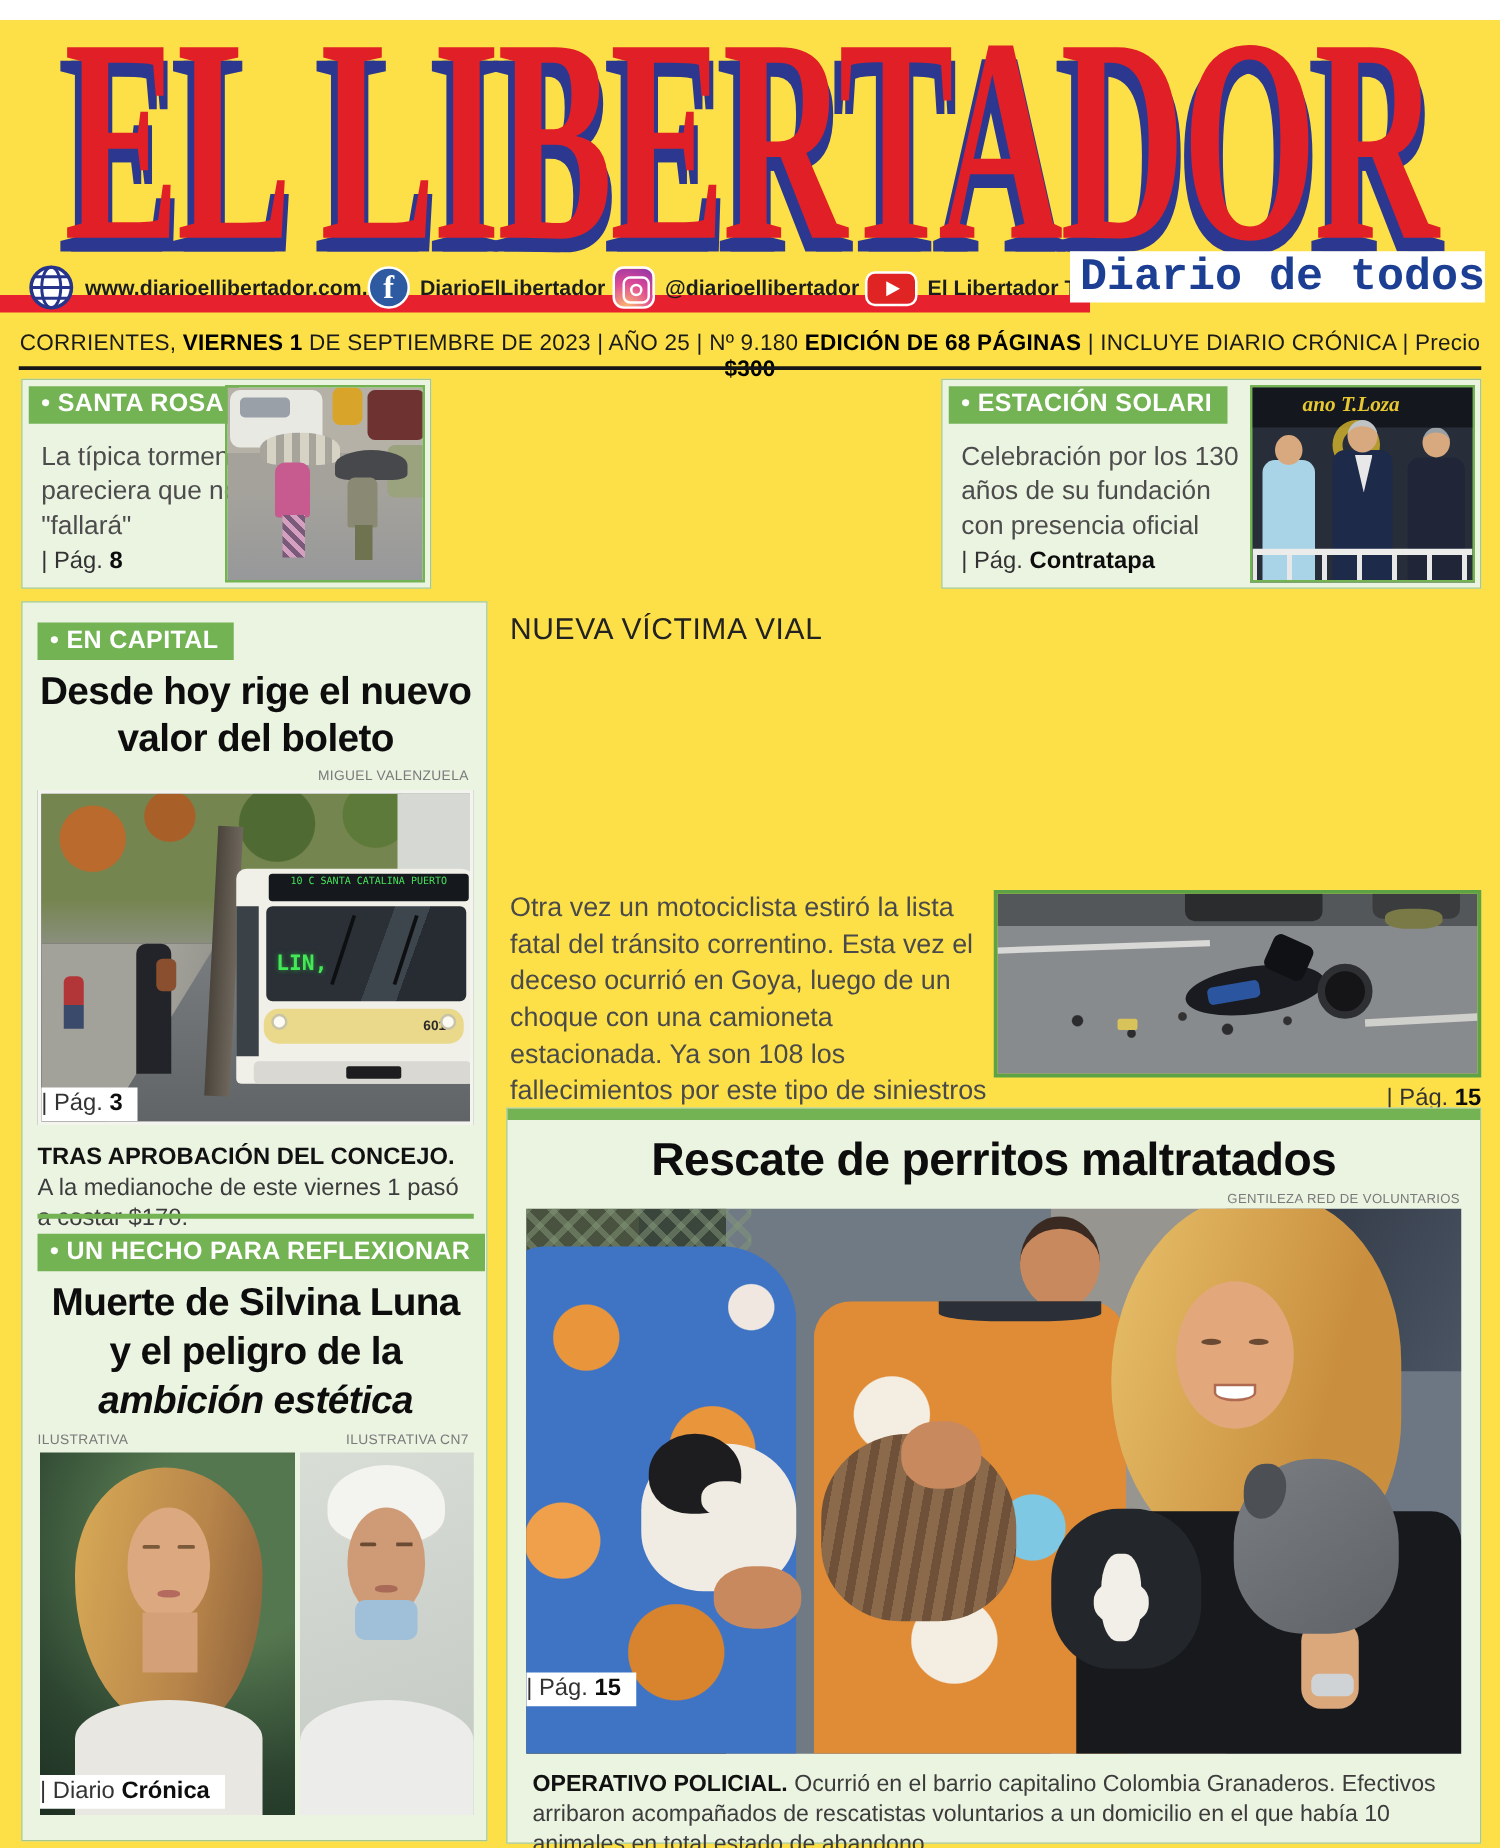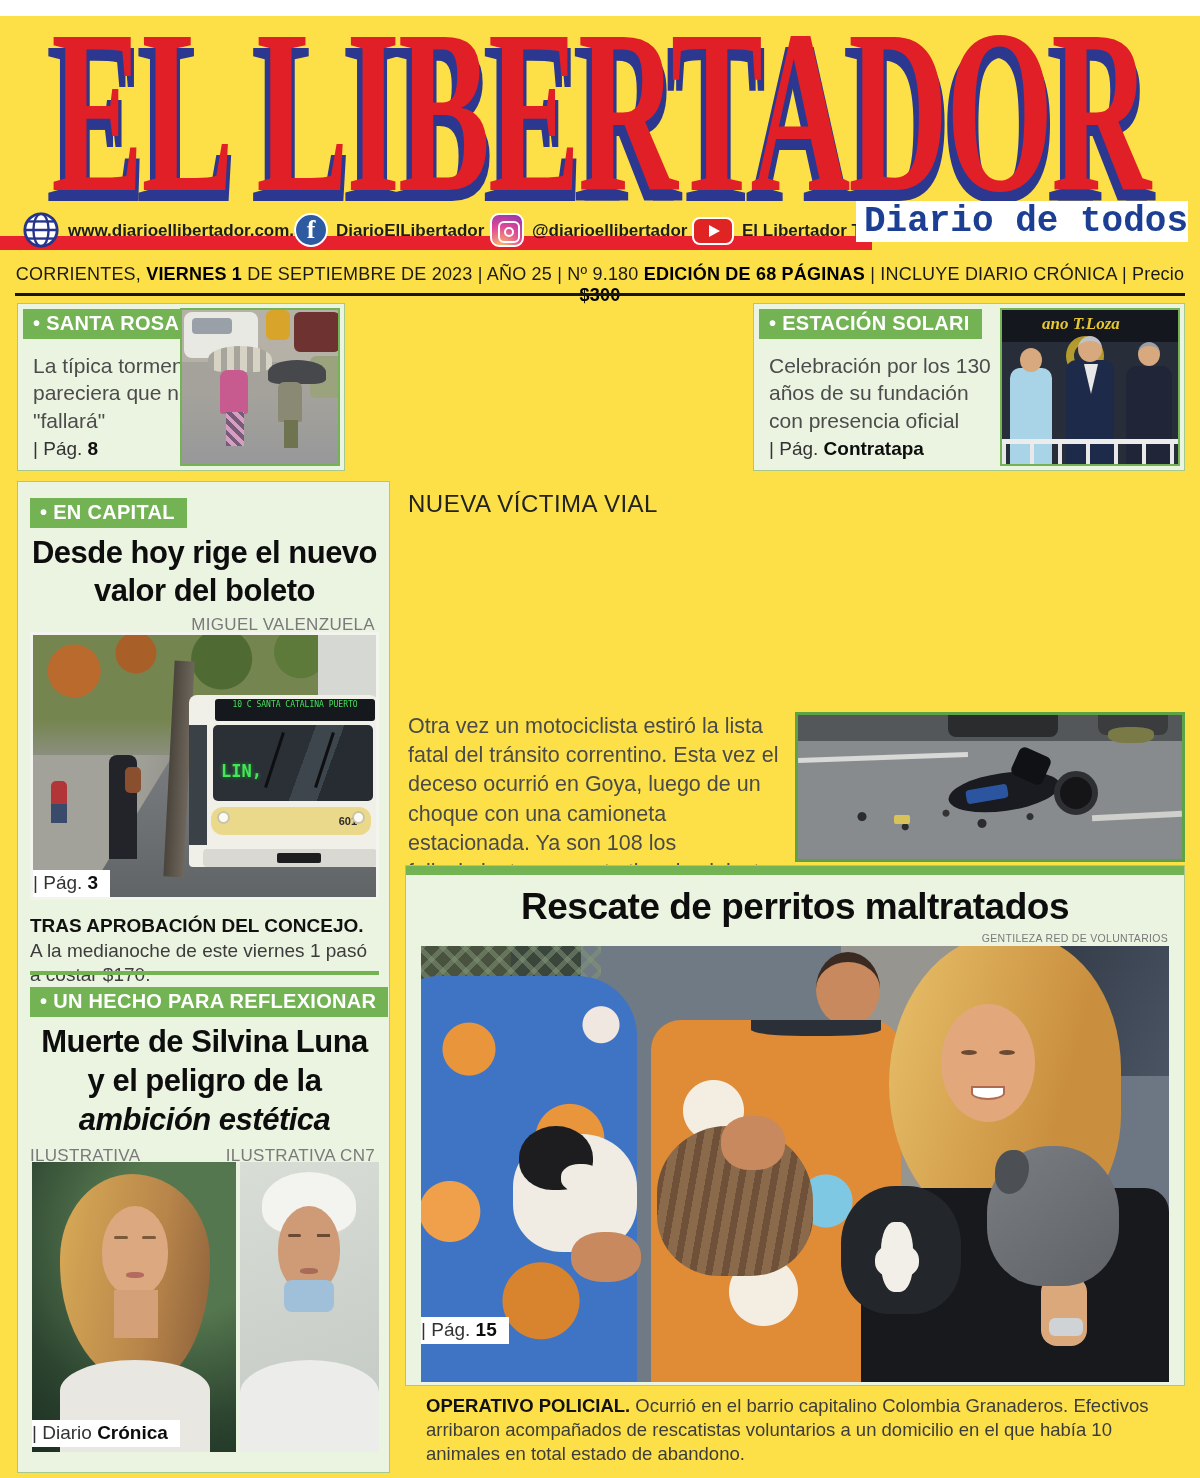--- a/index.html
+++ b/index.html
@@ -28,21 +28,21 @@
   .toprule{position:absolute;left:15px;top:277px;width:1170px;height:3px;background:#161616}
   
   .gbox{position:absolute;background:#ebf3e1;border:1px solid #a6c98b}
   .tag{display:inline-block;background:#74b354;color:#fff;font-weight:bold;font-size:20px;padding:3px 12px 4px 10px;letter-spacing:0.3px;white-space:nowrap}
   .blurb{font-size:21px;color:#4c4c4c;line-height:1.3}
   .pageref{font-size:19px;color:#333}
   .pageref b{color:#0d0d0d}
   .photo{position:absolute;overflow:hidden}
   .pagetag{position:absolute;background:#fff;padding:2px 12px 3px 0;font-size:19px;color:#333;white-space:nowrap}
   .pagetag b{color:#0d0d0d}
-  .credit{font-size:17px;color:#7a7a7a;letter-spacing:0.3px;white-space:nowrap}
+  .credit{font-size:11px;color:#7a7a7a;letter-spacing:0.3px;white-space:nowrap}
   .headline{font-weight:bold;color:#0d0d0d;letter-spacing:-0.5px;text-align:center}
   .caption{font-size:19px;color:#3c3c3c;line-height:1.3}
   .caption b{color:#111}
   .s{position:absolute}
 </style>
 </head>
 <body>
 
 <div id="page">
 
@@ -217,21 +217,21 @@
       <div class="s" style="left:18px;top:32px;width:42px;height:14px;background:#2c55a0;transform:rotate(-10deg);border-radius:4px"></div>
     </div>
     <div class="s" style="left:40px;top:88px;width:240px;height:34px;background:radial-gradient(circle at 10% 40%,#2c2c2e 0 4px,rgba(0,0,0,0) 5px),radial-gradient(circle at 28% 70%,#2c2c2e 0 3px,rgba(0,0,0,0) 4px),radial-gradient(circle at 45% 30%,#333 0 3px,rgba(0,0,0,0) 4px),radial-gradient(circle at 60% 60%,#2c2c2e 0 4px,rgba(0,0,0,0) 5px),radial-gradient(circle at 80% 40%,#303032 0 3px,rgba(0,0,0,0) 4px)"></div>
     <div class="s" style="left:96px;top:100px;width:16px;height:9px;background:#d8c25a;border-radius:2px"></div>
   </div>
   <div class="pageref abs" style="left:795px;top:852px;width:390px;text-align:right">
     <span>| Pág.</span>
     <b>15</b>
   </div>
 
-  <div class="gbox" style="left:405px;top:849px;width:780px;height:521px">
+  <div class="gbox" style="left:405px;top:870px;width:780px;height:589px">
     <div class="s" style="left:0;top:0;width:100%;height:9px;background:#74b354"></div>
     <div class="headline abs" style="left:0;top:20px;width:100%;font-size:37px">Rescate de perritos maltratados</div>
     <div class="credit abs" style="right:16px;top:66px;font-size:10.5px">GENTILEZA RED DE VOLUNTARIOS</div>
 
     <div class="photo" style="left:15px;top:80px;width:748px;height:436px;background:linear-gradient(90deg,#49523f 0 90px,#3a453c 90px 160px,#6f7a84 160px 420px,#979590 420px 560px,#6d7683 560px 100%)">
       <div class="s" style="left:0;top:0;width:180px;height:210px;background:repeating-linear-gradient(45deg,rgba(130,150,120,.5) 0 5px,rgba(0,0,0,0) 5px 16px),repeating-linear-gradient(-45deg,rgba(130,150,120,.5) 0 5px,rgba(0,0,0,0) 5px 16px)"></div>
       <div class="s" style="left:560px;top:0;width:188px;height:130px;background:linear-gradient(120deg,#2c3340,#4a5462)"></div>
       <div class="s" style="left:-24px;top:30px;width:240px;height:406px;border-radius:40px 60px 0 0;background:radial-gradient(circle at 30% 18%,#e8953c 0 26px,rgba(0,0,0,0) 27px),radial-gradient(circle at 72% 40%,#e8953c 0 34px,rgba(0,0,0,0) 35px),radial-gradient(circle at 22% 58%,#f0a04a 0 30px,rgba(0,0,0,0) 31px),radial-gradient(circle at 60% 80%,#d8842e 0 38px,rgba(0,0,0,0) 39px),radial-gradient(circle at 85% 12%,#f0e8e0 0 18px,rgba(0,0,0,0) 19px),#3f74c4"></div>
       <div class="s" style="left:395px;top:6px;width:64px;height:74px;background:#c9895e;border-radius:50%;border-top:10px solid #3a2a22"></div>
       <div class="s" style="left:230px;top:74px;width:250px;height:362px;border-radius:30px 30px 0 0;background:radial-gradient(circle at 25% 25%,#f4ede2 0 30px,rgba(0,0,0,0) 31px),radial-gradient(circle at 70% 50%,#7ec8e3 0 26px,rgba(0,0,0,0) 27px),radial-gradient(circle at 45% 75%,#f4ede2 0 34px,rgba(0,0,0,0) 35px),#e08b36"></div>

